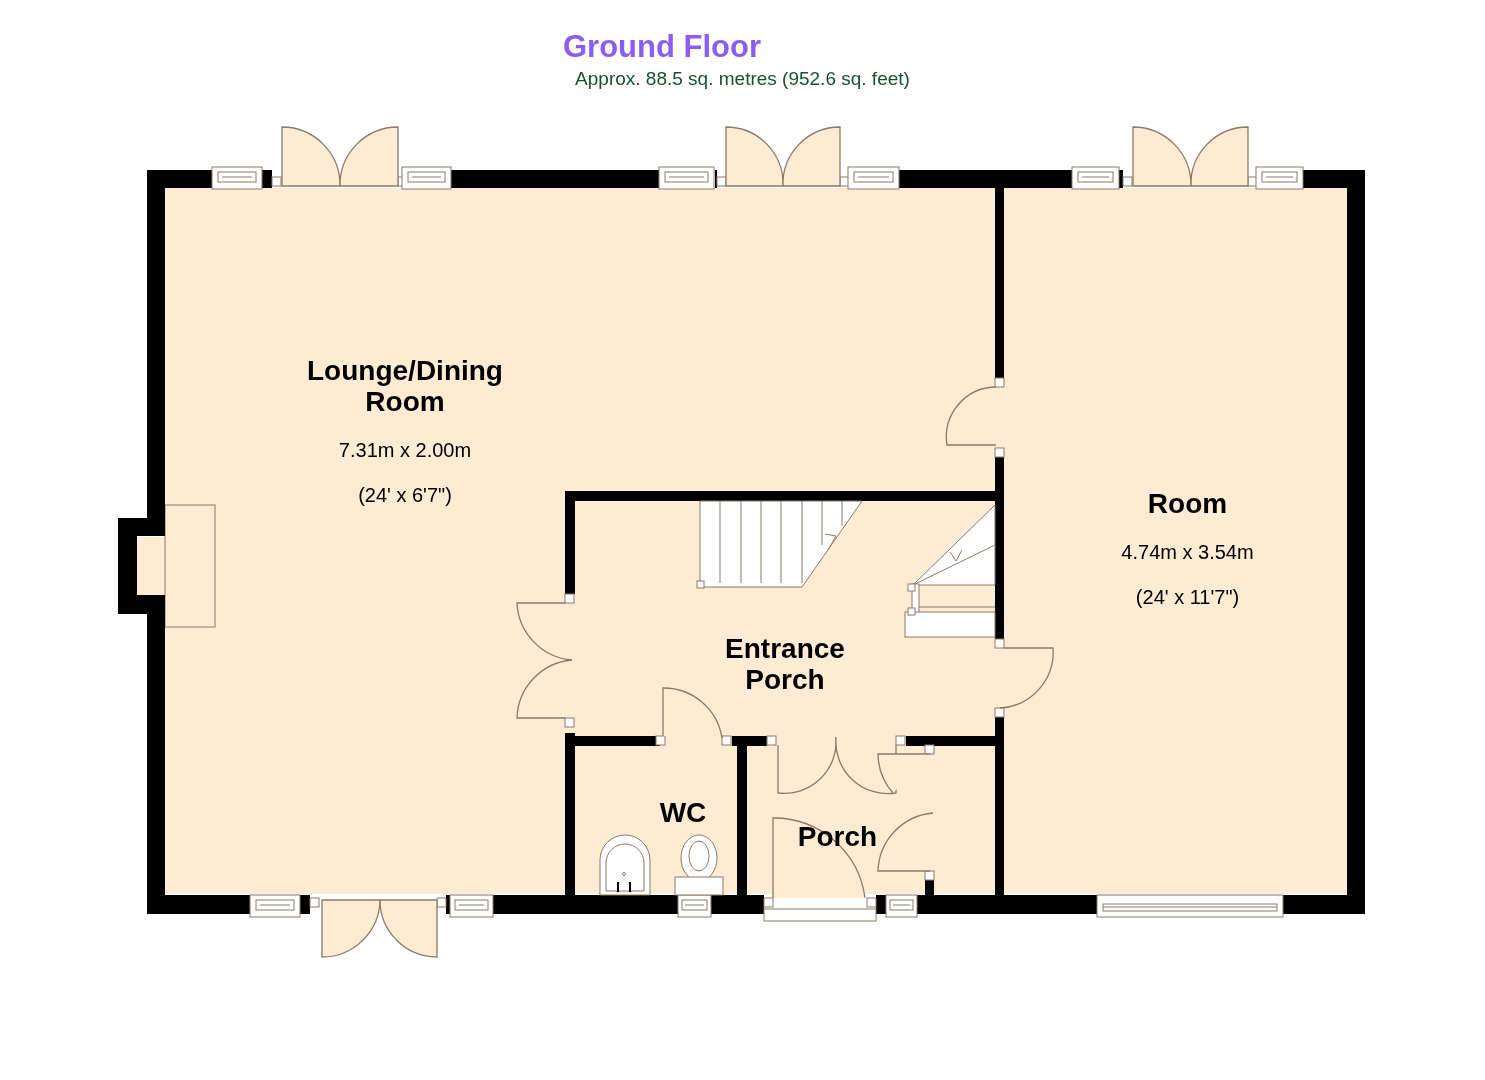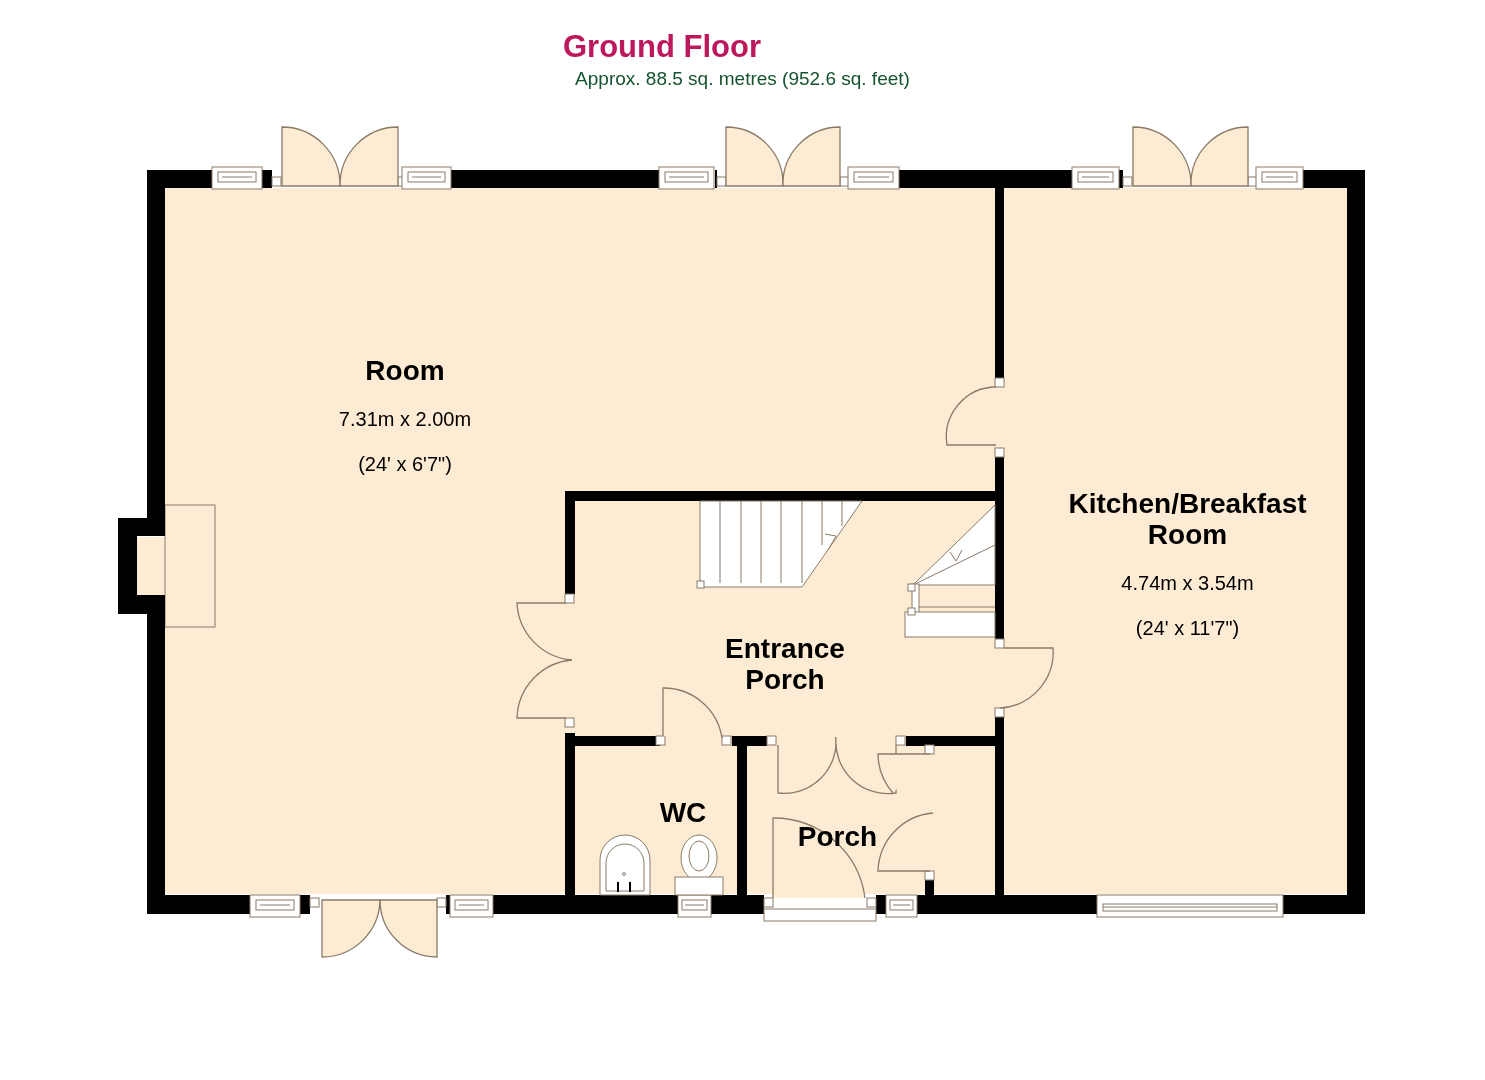--- a/index.html
+++ b/index.html
@@ -1,17 +1,17 @@
 <!DOCTYPE html>
 <html><head>
 <meta charset="utf-8">
 <style>
   html, body { margin:0; padding:0; background:#ffffff; }
   body { width:1485px; height:1080px; position:relative; overflow:hidden; font-family:"Liberation Sans", sans-serif; }
-  .title { position:absolute; left:0; width:1324px; top:29px; text-align:center; font-weight:bold; font-size:31px; color:#be185d; }
+  .title { position:absolute; left:0; width:1324px; top:29px; text-align:center; font-weight:bold; font-size:31px; color:#8b5cf6; }
   .subtitle { position:absolute; left:0; width:1485px; top:68px; text-align:center; font-size:19px; color:#14532d; }
   svg { position:absolute; left:0; top:0; }
   .label { position:absolute; text-align:center; color:#000; line-height:1; }
   .label .name { font-weight:bold; font-size:28px; display:block; line-height:31px; }
   .label .dim { font-size:20px; display:block; line-height:23px;margin-top:22px; }
 </style>
 </head>
 <body>
 
 <div class="title">Ground Floor</div>
@@ -223,27 +223,27 @@
     <line x1="630" y1="882" x2="630" y2="892" stroke="#000" stroke-width="2"></line>
   </g>
   <g fill="#fff" stroke="#8a7b68" stroke-width="1">
     <ellipse cx="699" cy="858" rx="18" ry="23"></ellipse>
     <ellipse cx="699" cy="856" rx="10" ry="15"></ellipse>
     <rect x="675" y="877" width="48" height="18"></rect>
   </g>
 </svg>
 
 <div class="label" style="left:260px; top:355px; width:290px;">
+  <span class="name">Lounge/Dining</span>
   <span class="name">Room</span>
   <span class="dim">7.31m x 2.00m</span>
   <span class="dim">(24' x 6'7")</span>
 </div>
 
 <div class="label" style="left:1030px; top:488px; width:315px;">
-  <span class="name">Kitchen/Breakfast</span>
   <span class="name">Room</span>
   <span class="dim">4.74m x 3.54m</span>
   <span class="dim">(24' x 11'7")</span>
 </div>
 
 <div class="label" style="left:685px; top:633px; width:200px;">
   <span class="name">Entrance</span>
   <span class="name">Porch</span>
 </div>
 

